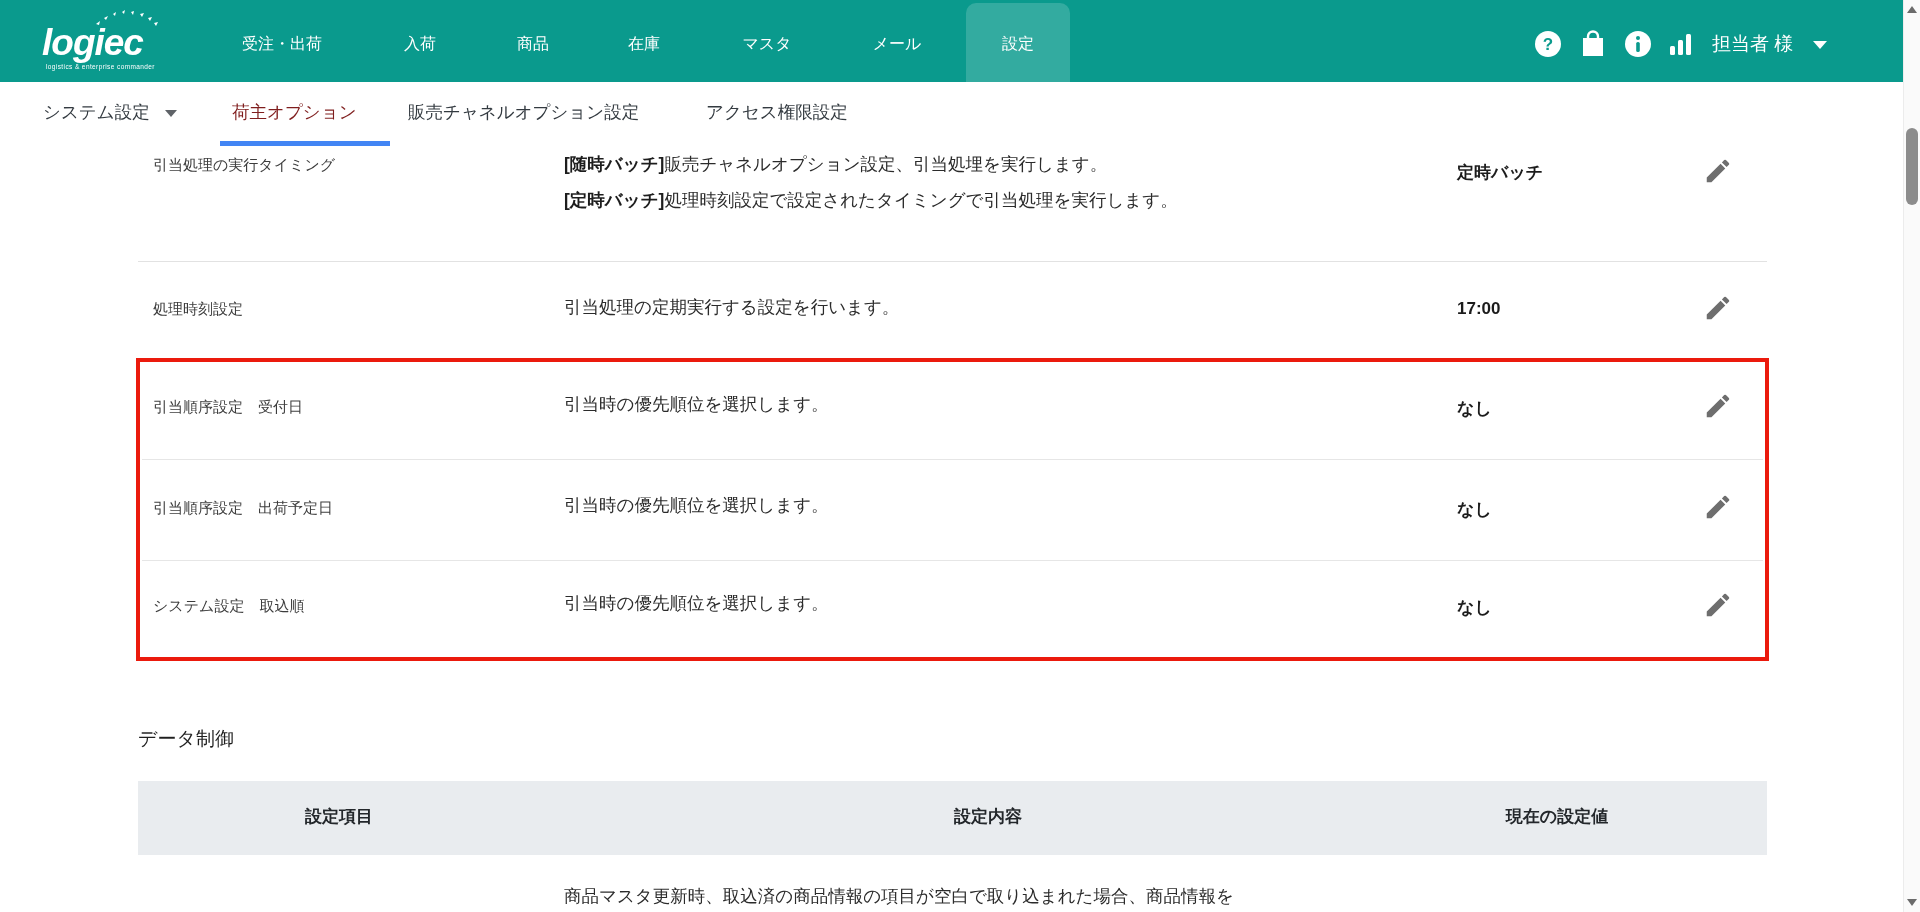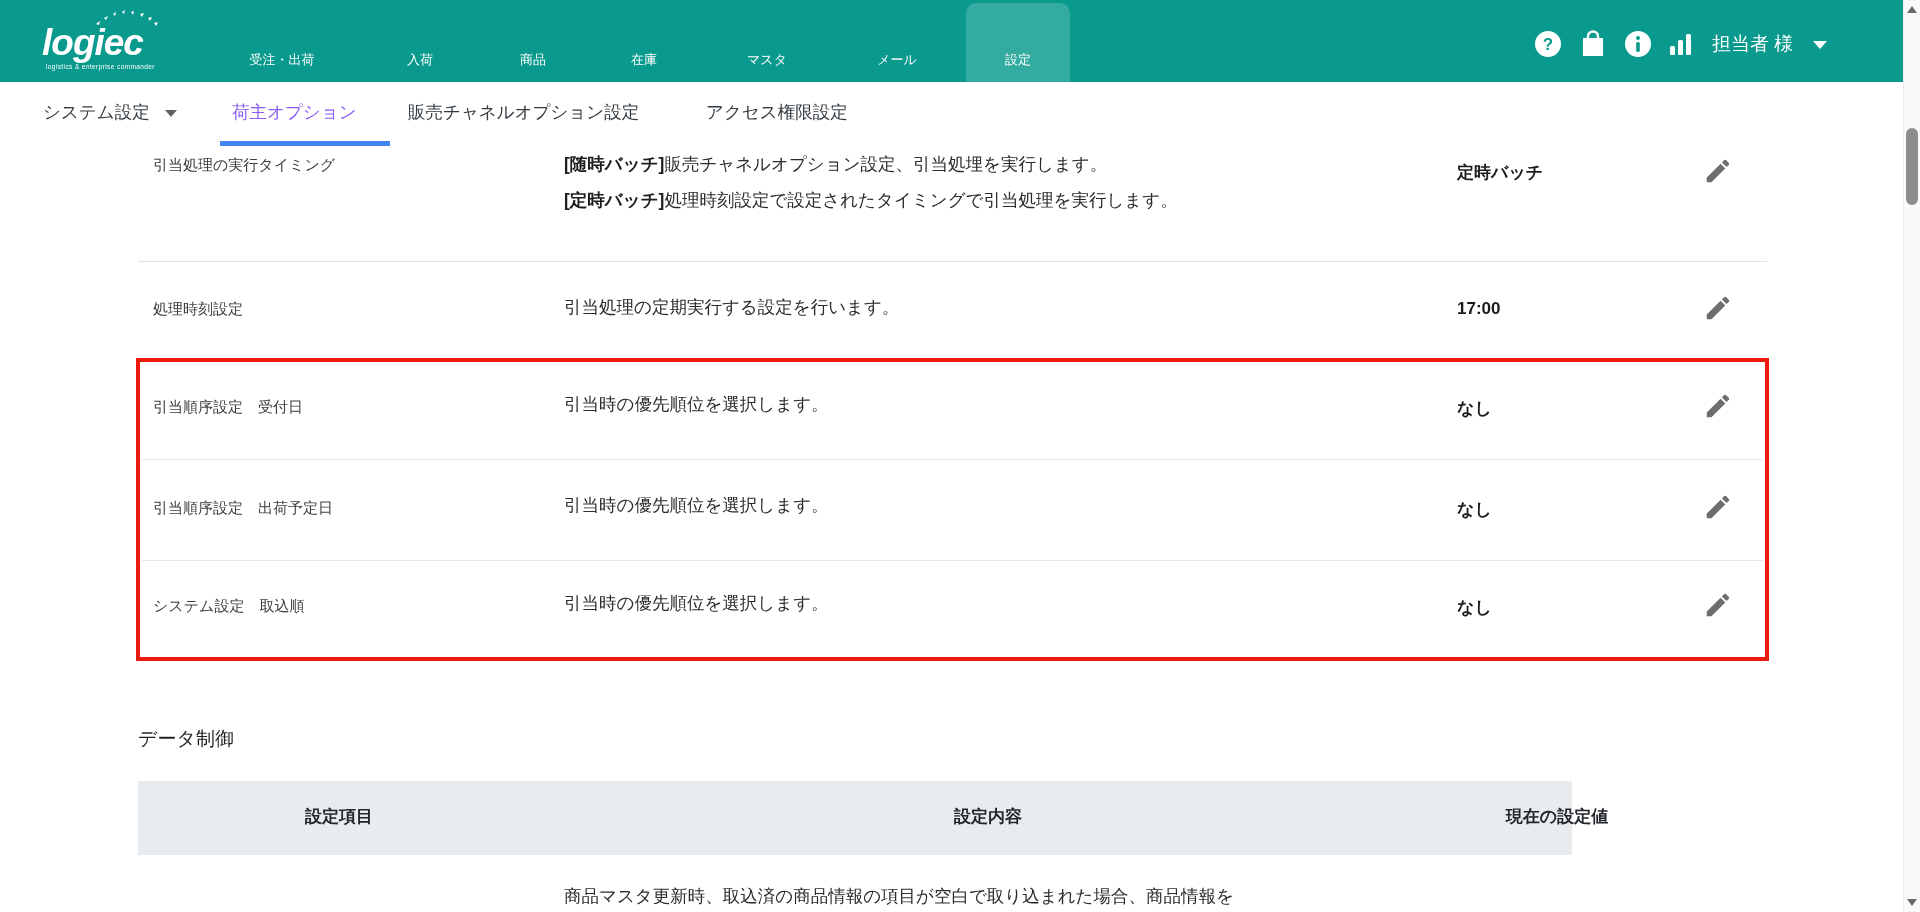--- a/index.html
+++ b/index.html
@@ -6,54 +6,54 @@
   html,body { width:1920px; height:912px; overflow:hidden; background:#fff;
     font-family:"Liberation Sans","DejaVu Sans",sans-serif; }
 
   
   #header { position:absolute; left:0; top:0; width:1903px; height:88px; background:#0a9a8d; }
   .logo-wrap { position:absolute; left:42px; top:8px; width:160px; height:72px; color:#fff; }
   .logo-text { font-size:37px; font-weight:bold; font-style:italic; letter-spacing:-1px;
     line-height:1; margin-top:16px; }
   .logo-tag { font-size:6.5px; letter-spacing:.4px; margin-top:2px; margin-left:4px; white-space:nowrap; }
   .logo-spark { position:absolute; left:52px; top:2px; }
-  .nav-item { position:absolute; top:16px; height:88px; line-height:88px; transform:translateX(-50%);
-    color:#fff; font-size:13px; white-space:nowrap; cursor:pointer; }
+  .nav-item { position:absolute; top:0; height:88px; line-height:88px; transform:translateX(-50%);
+    color:#fff; font-size:16px; white-space:nowrap; cursor:pointer; }
   .nav-active-bg { position:absolute; left:966px; top:3px; width:104px; height:85px;
     background:rgba(255,255,255,0.17); border-radius:10px 10px 0 0; }
   .hicon { position:absolute; top:30px; width:28px; height:28px; transform:translateX(-50%); cursor:pointer; }
   .user-box { position:absolute; left:1712px; top:0; height:112px; line-height:88px;
     color:#fff; font-size:19px; white-space:nowrap; cursor:pointer; }
   .user-caret { display:inline-block; margin-left:14px; width:0; height:0;
     border-left:7px solid transparent; border-right:7px solid transparent; border-top:8px solid #fff;
     vertical-align:middle; }
 
   
   .tabbar { position:absolute; left:0; top:82px; width:1903px; height:64px; background:#fff; }
   .tab { position:absolute; top:0; height:64px; line-height:60px; font-size:17.5px;
     color:#333a40; white-space:nowrap; cursor:pointer; }
-  .tab.active { color:#8b5cf6; }
+  .tab.active { color:#7f1d1d; }
   .tab-caret { display:inline-block; margin-left:10px; width:0; height:0;
     border-left:6px solid transparent; border-right:6px solid transparent; border-top:7px solid #5f6368;
     vertical-align:middle; }
   .tab-underline { position:absolute; left:220px; top:59px; width:170px; height:5px; background:#4285f4; }
 
   
   .cell-label { position:absolute; font-size:15px; color:#3d3d3d; white-space:pre; }
   .cell-desc  { position:absolute; font-size:17.5px; color:#2b2b2b; white-space:nowrap; }
   .cell-desc b { font-weight:bold; color:#1d1d1d; }
   .cell-value { position:absolute; font-size:17px; font-weight:bold; color:#1c1c1c; white-space:nowrap; }
   .divider { position:absolute; left:138px; width:1629px; height:1px; background:#e2e2e2; }
   .pencil-btn { position:absolute; width:30px; height:30px; cursor:pointer; }
   .red-box { position:absolute; left:136px; top:358px; width:1633px; height:303px;
     border:4px solid #eb1a0d; }
   .red-box .inner-div { position:absolute; left:2px; width:1621px; height:1px; background:#e6e6e6; }
 
   .section-heading { position:absolute; left:138px; top:726px; font-size:19px; font-weight:normal; color:#1f1f1f; }
-  .thead-row { position:absolute; left:138px; top:781px; width:1434px; height:74px; background:#e9ecef;padding-left:12px; }
+  .thead-row { position:absolute; left:138px; top:781px; width:1629px; height:74px; background:#e9ecef;padding-left:12px; }
   .thead-cell { position:absolute; top:24px; transform:translateX(-50%); font-size:17px;
     font-weight:bold; color:#23272b; white-space:nowrap; }
 
   
   .scrollbar { position:absolute; left:1903px; top:0; width:17px; height:912px;
     background:#fafafa; border-left:1px solid #ececec; }
   .sb-arrow { position:absolute; left:3px; width:0; height:0;
     border-left:5.5px solid transparent; border-right:5.5px solid transparent; }
   .sb-up { top:6px; border-bottom:7px solid #6b6b6b; }
   .sb-down { bottom:6px; border-top:7px solid #6b6b6b; }

